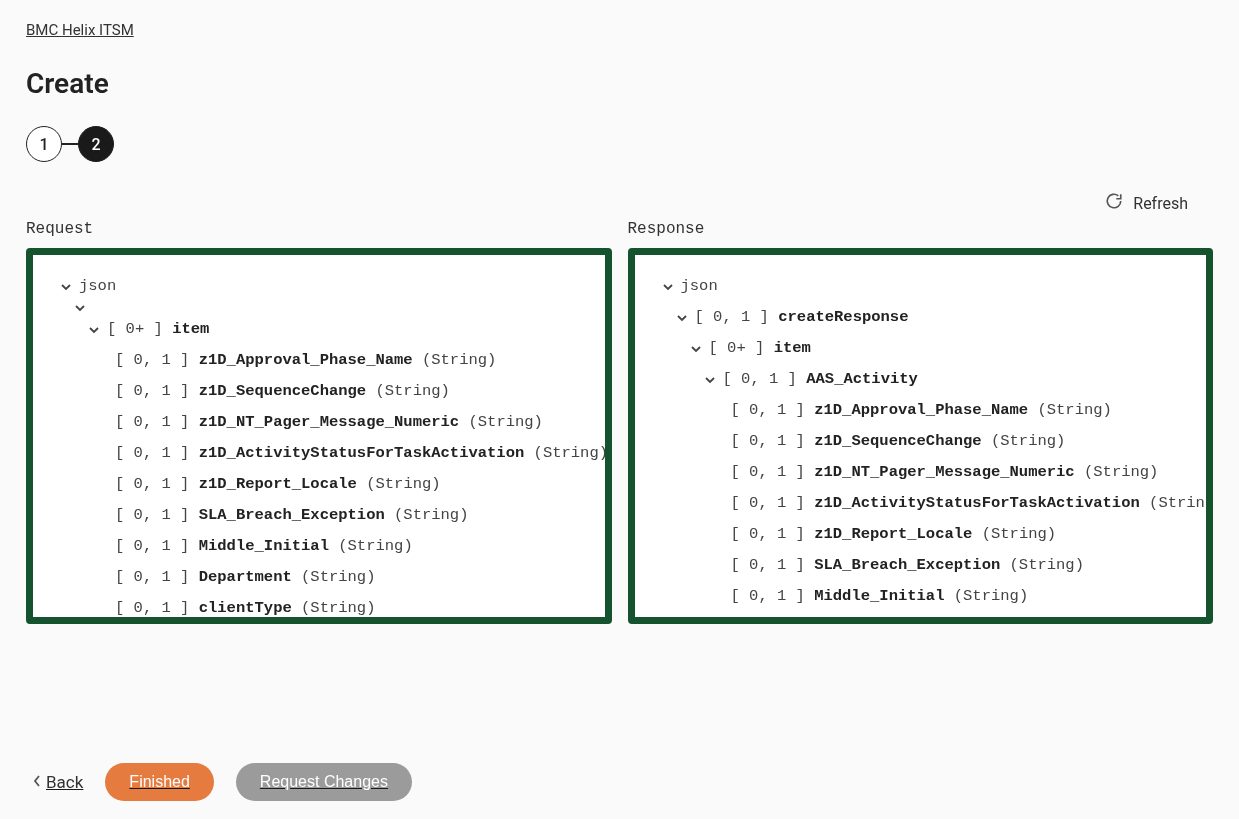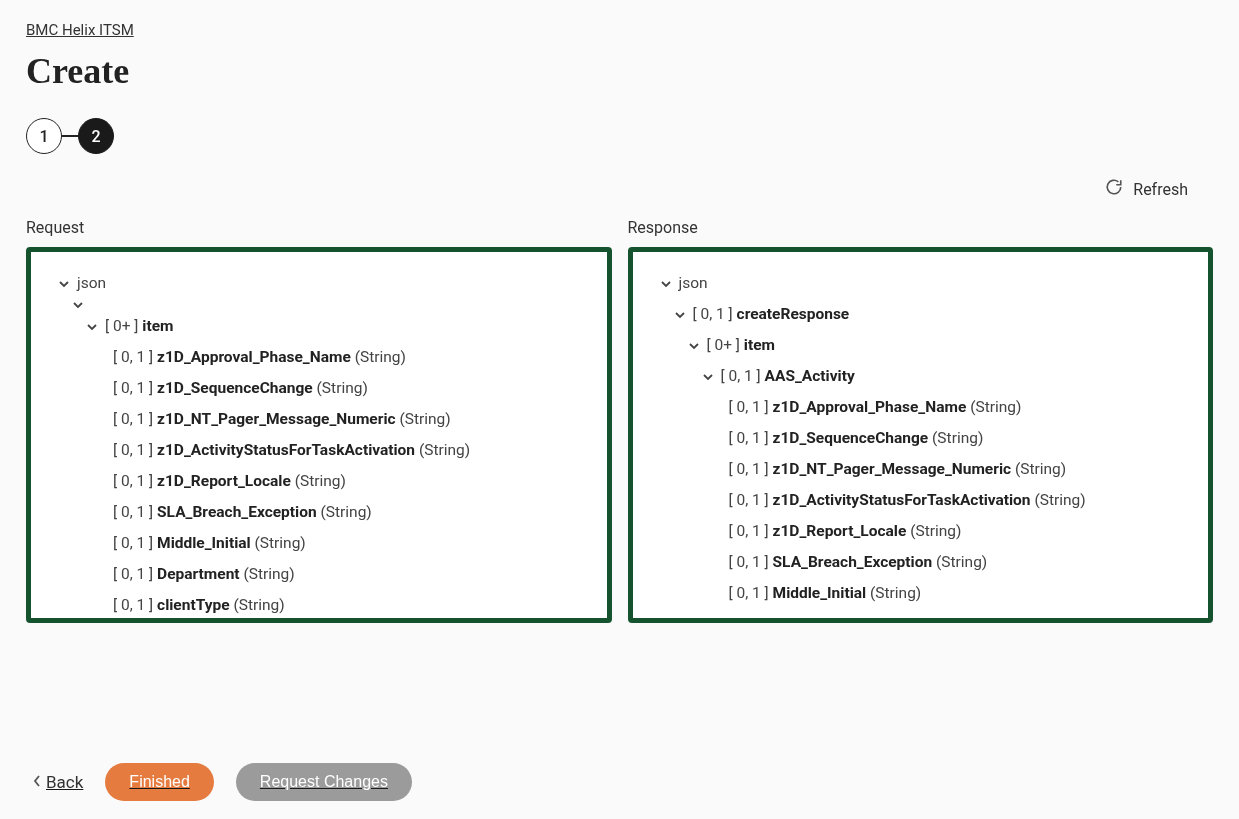--- a/index.html
+++ b/index.html
@@ -15,25 +15,24 @@
   .page {
     padding: 20px 26px 0 26px;
     border-radius: 17px;
   }
   .breadcrumb a {
     color: #333;
     text-decoration: underline;
     font-size: 15px;
   }
   .page-title {
-    font-size: 36px;
+    font-size: 28px;
     font-weight: 600;
-    margin-top: 11px;
+    margin-top: 28px;
     color: #222;
-    font-family: Liberation Serif, serif;
   }
   .stepper {
     display: flex;
     align-items: center;
     margin-top: 26px;
   }
   .step {
     width: 36px;
     height: 36px;
     border-radius: 50%;
@@ -62,44 +61,45 @@
     font-size: 24px;
     font-weight: 700;
     margin-top: 42px;
     color: #222;
   }
   .refresh-row {
     display: flex;
     justify-content: flex-end;
     align-items: center;
     gap: 10px;
-    margin-top: 24px;
+    margin-top: 30px;
     padding-right: 25px;
     color: #333;
     font-size: 16px;
     cursor: pointer;
   }
   .refresh-row svg { width: 18px; height: 18px; }
   .columns {
     display: flex;
     gap: 16px;
-    margin-top: 18px;
+    margin-top: 6px;
+    font-family: Liberation Mono, monospace;
   }
   .col {
     flex: 1;
     min-width: 0;
   }
   .col-label {
     font-size: 16px;
     color: #333;
     margin-bottom: 10px;
   }
   .panel {
     background: #fff;
-    border: 5px solid #14532d;
+    border: 7px solid #14532d;
     border-radius: 4px;
     height: 376px;
     overflow: hidden;
     padding: 16px 10px 0 10px;
   }
   .tree { font-size: 15.5px; line-height: 2; }
   .tree-row {
     display: flex;
     align-items: center;
     white-space: nowrap;

